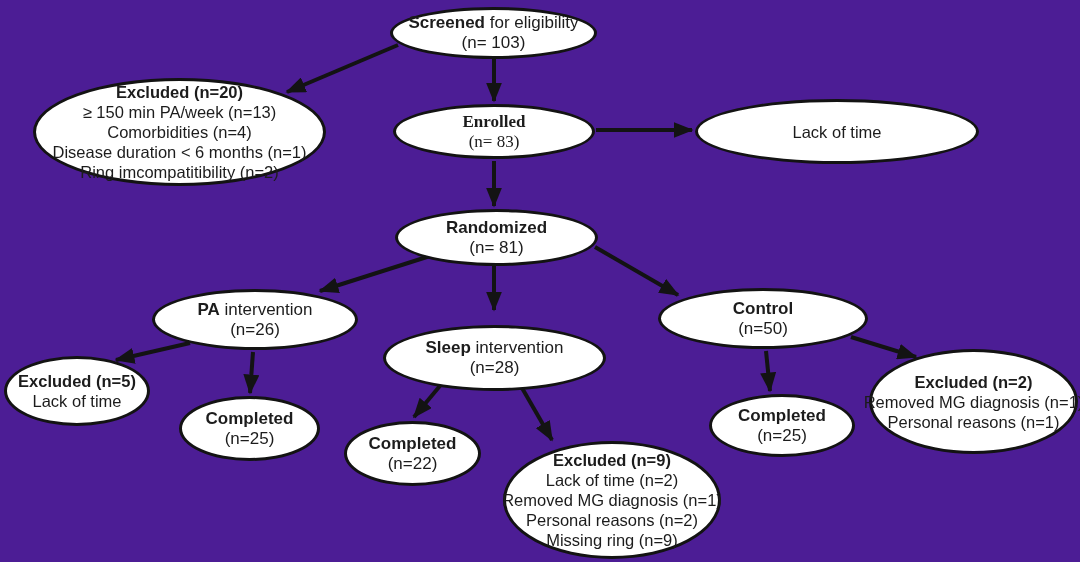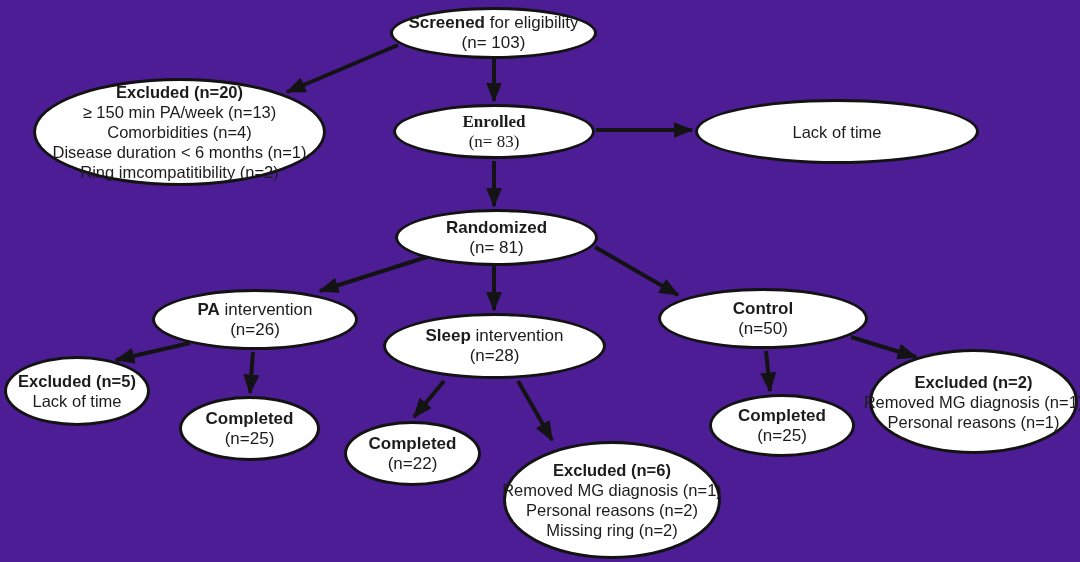--- a/index.html
+++ b/index.html
@@ -81,21 +81,21 @@
   <div class="node" style="left:395px;top:209px;width:203px;height:57px;">
     <div><span class="b">Randomized</span><span></span></div>
     <div>(n= 81)</div>
   </div>
 
   <div class="node" style="left:152px;top:289px;width:206px;height:61px;justify-content:center;">
     <div><span class="b">PA</span><span> intervention</span></div>
     <div>(n=26)</div>
   </div>
 
-  <div class="node" style="left:383px;top:313px;width:223px;height:66px;">
+  <div class="node" style="left:383px;top:325px;width:223px;height:66px;">
     <div><span class="b">Sleep</span><span> intervention</span></div>
     <div>(n=28)</div>
   </div>
 
   <div class="node" style="left:658px;top:288px;width:210px;height:61px;">
     <div><span class="b">Control</span><span></span></div>
     <div>(n=50)</div>
   </div>
 
   <div class="node small" style="left:4px;top:356px;width:146px;height:70px;">
@@ -107,24 +107,25 @@
     <div class="b">Completed</div>
     <div>(n=25)</div>
   </div>
 
   <div class="node" style="left:344px;top:421px;width:137px;height:65px;">
     <div class="b">Completed</div>
     <div>(n=22)</div>
   </div>
 
   <div class="node small" style="left:503px;top:441px;width:218px;height:118px;">
-    <div class="b">Excluded (n=6)</div>
+    <div class="b">Excluded (n=9)</div>
+    <div>Lack of time (n=2)</div>
     <div>Removed MG diagnosis (n=1)</div>
     <div>Personal reasons (n=2)</div>
-    <div>Missing ring (n=2)</div>
+    <div>Missing ring (n=9)</div>
   </div>
 
   <div class="node" style="left:709px;top:394px;width:146px;height:63px;">
     <div class="b">Completed</div>
     <div>(n=25)</div>
   </div>
 
   <div class="node small" style="left:869px;top:349px;width:209px;height:105px;">
     <div class="b">Excluded (n=2)</div>
     <div>Removed MG diagnosis (n=1)</div>

